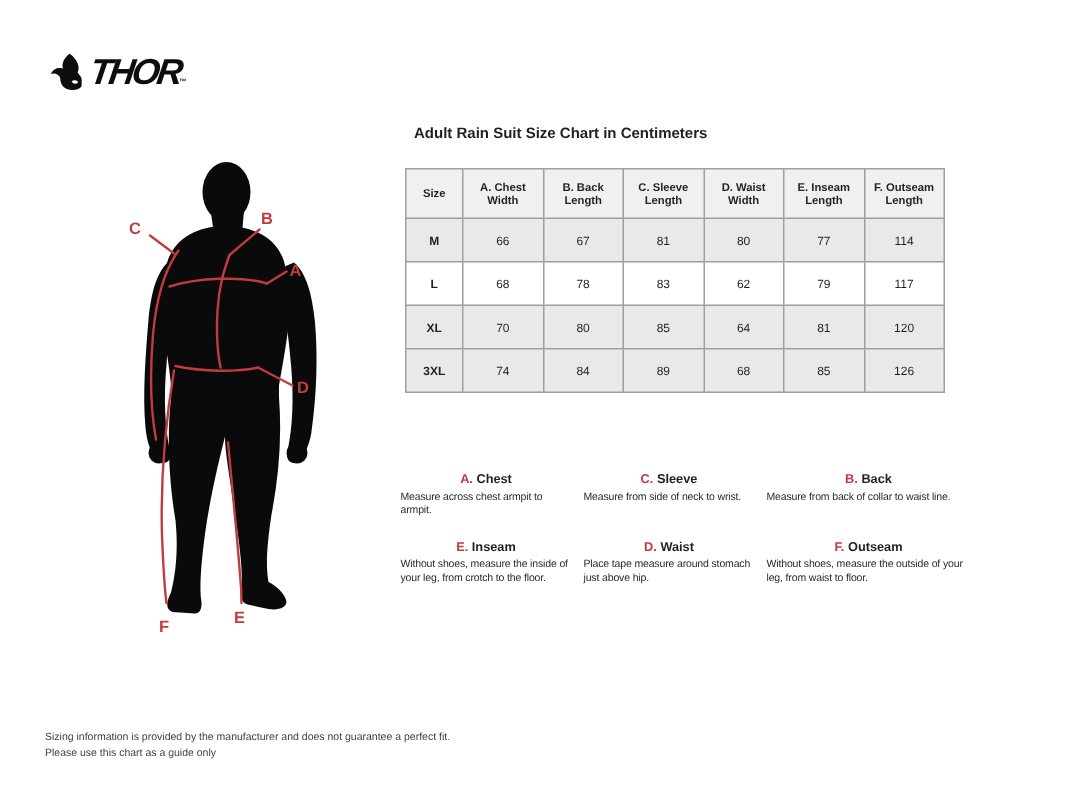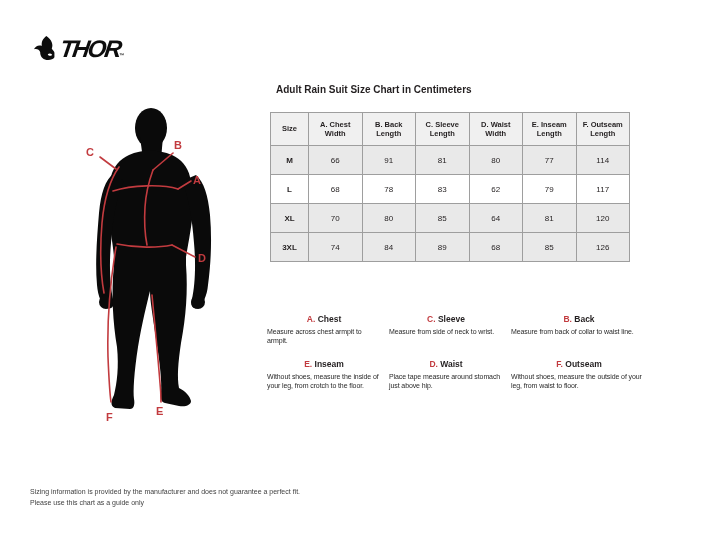--- a/index.html
+++ b/index.html
@@ -118,21 +118,21 @@
         <th>C. Sleeve Length</th>
         <th>D. Waist Width</th>
         <th>E. Inseam Length</th>
         <th>F. Outseam Length</th>
       </tr>
     </thead>
     <tbody>
       <tr class="alt">
         <td class="size-cell">M</td>
         <td>66</td>
-        <td>91</td>
+        <td>67</td>
         <td>81</td>
         <td>80</td>
         <td>77</td>
         <td>114</td>
       </tr>
       <tr>
         <td class="size-cell">L</td>
         <td>68</td>
         <td>78</td>
         <td>83</td>

